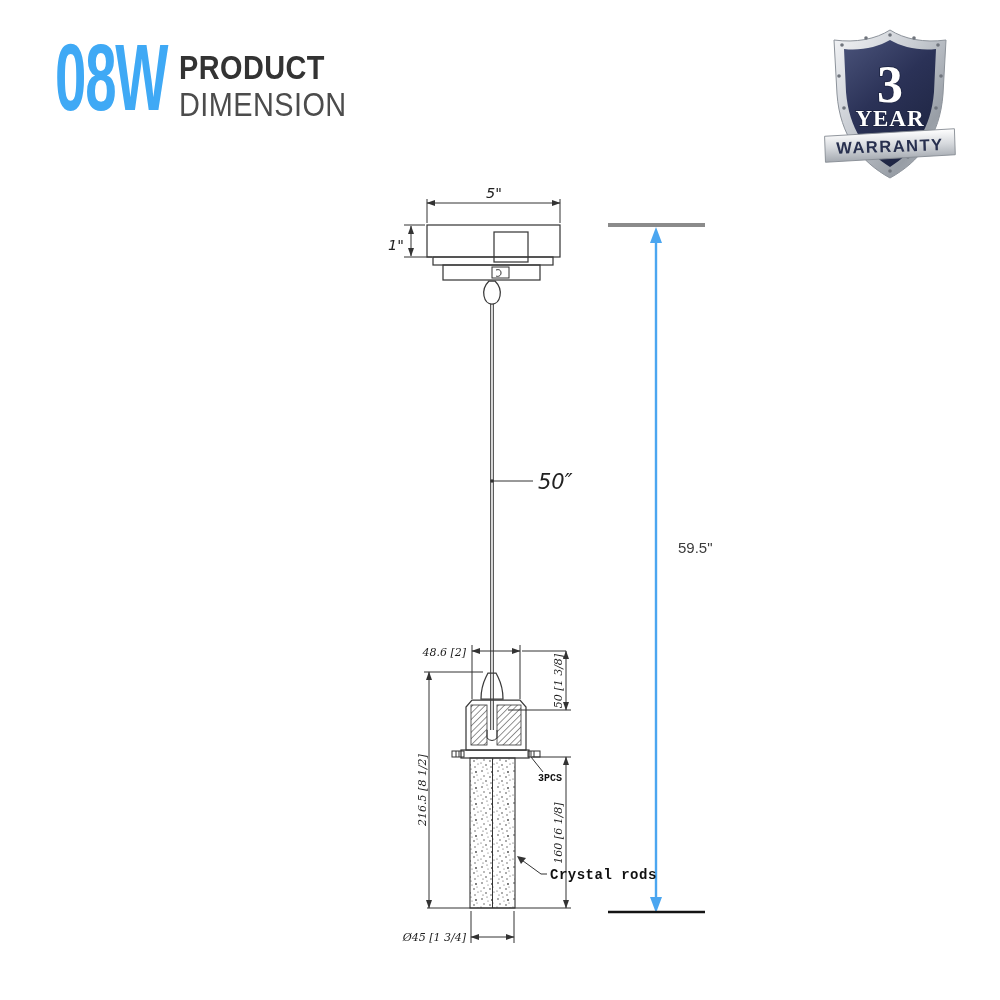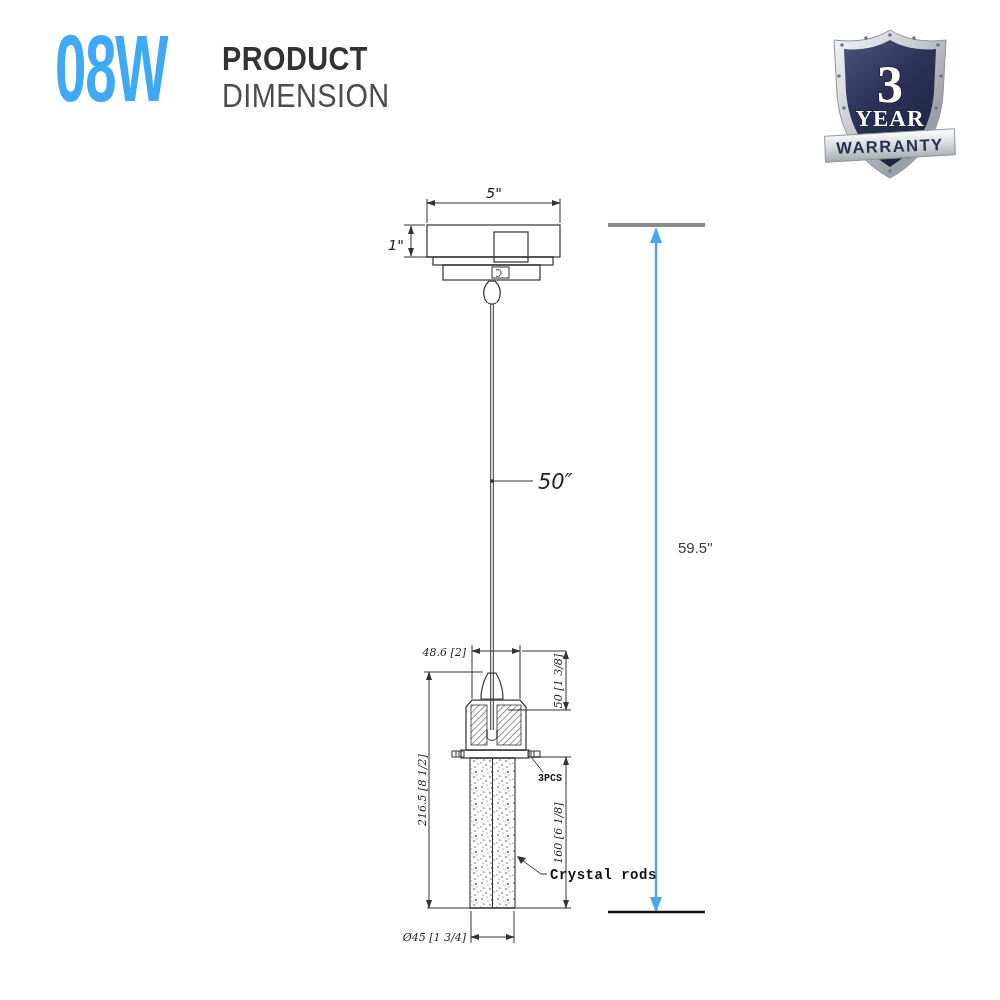--- a/index.html
+++ b/index.html
@@ -1,24 +1,24 @@
 <!DOCTYPE html>
 <html><head>
 <meta charset="utf-8">
 <style>
   html,body{margin:0;padding:0;background:#fff;}
   .page{position:relative;width:1000px;height:1000px;background:#ffffff;overflow:hidden;
         font-family:"Liberation Sans",sans-serif;}
   
-  .header{position:absolute;left:55px;top:32px;display:flex;align-items:flex-start;}
+  .header{position:absolute;left:55px;top:41px;display:flex;align-items:flex-start;}
   .wattage-box{display:inline-block;width:124px;}
   .wattage-text{display:inline-block;font-weight:bold;font-size:94px;line-height:0.78;
                 color:#3fa9f5;transform:scaleX(0.60);transform-origin:left top;letter-spacing:-2px;
                 font-family:"Liberation Sans",sans-serif;}
-  .titles{padding-top:9px;margin-left:43px;}
+  .titles{padding-top:9px;}
   .title-1{font-size:34px;font-weight:bold;color:#333333;line-height:1.0;
            transform:scaleX(0.85);transform-origin:left;letter-spacing:0.5px;}
   .title-2{font-size:34px;font-weight:normal;color:#4c4c4c;line-height:1.0;margin-top:3px;
            transform:scaleX(0.85);transform-origin:left;letter-spacing:0.5px;}
   
   .badge{position:absolute;left:824px;top:26px;width:132px;height:158px;}
   
   .drawing{position:absolute;left:0;top:0;width:1000px;height:1000px;}
   .geo{stroke:#3a3a3a;stroke-width:1.25;fill:none;}
   .thin{stroke:#333333;stroke-width:1;fill:none;}

